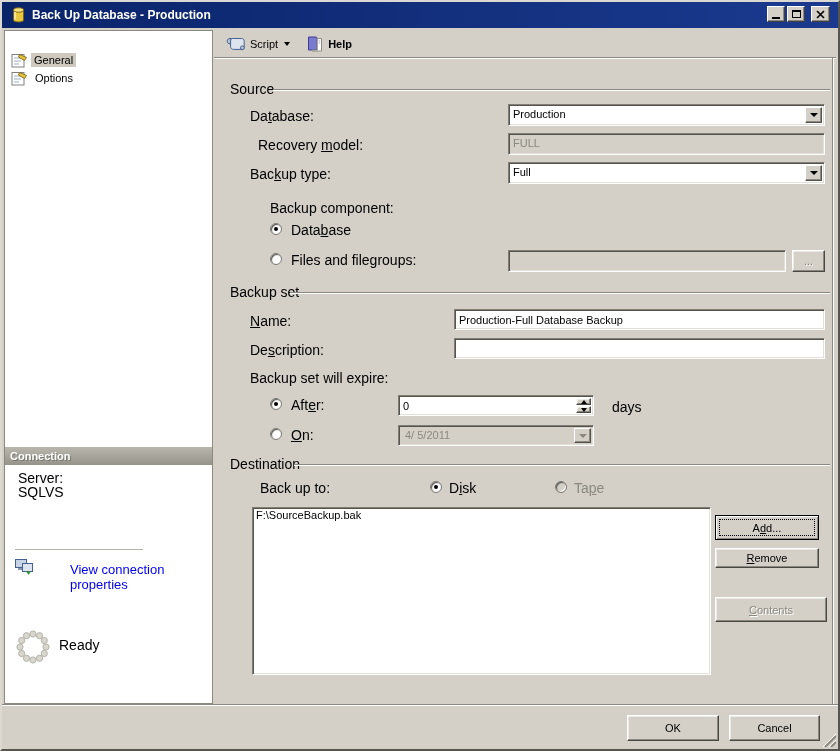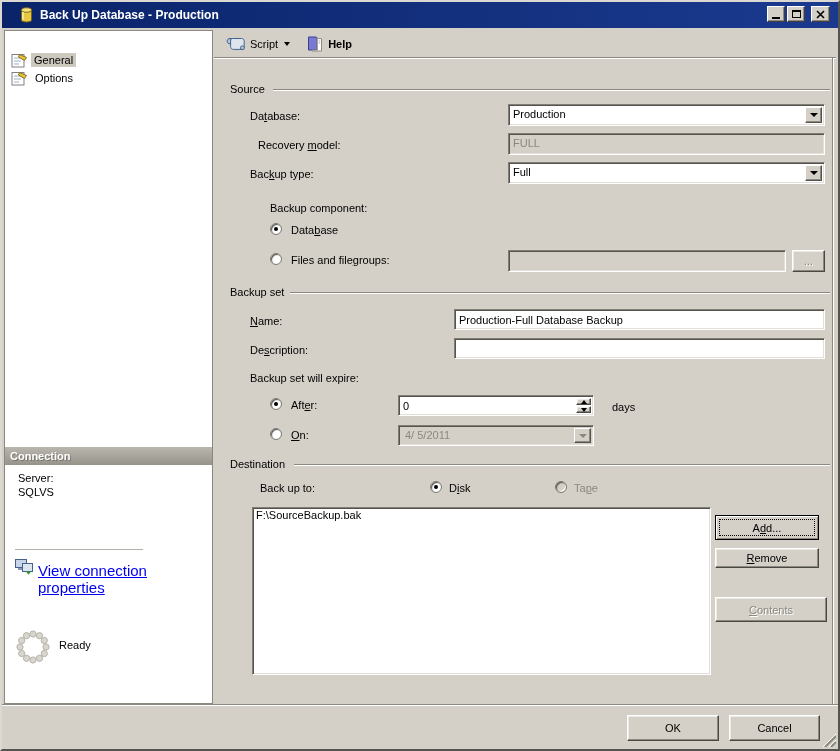--- a/index.html
+++ b/index.html
@@ -9,30 +9,30 @@
     --link:#0000ee; --disabled:#8a887f; --selected-item-bg:#cdc9bf;
   }
   *{box-sizing:border-box;}
   body{margin:0;background:#fff;font-family:"Liberation Sans",sans-serif;}
   .window{position:relative;width:840px;height:751px;background:var(--dialog-bg,#d4d0c8);
     border:2px solid;border-color:#dcd9d2 #55544e #55544e #dcd9d2;overflow:hidden;
     font-size:11px;color:#000;}
   
   .titlebar{position:absolute;left:0;top:0;right:0;height:26px;
     background:linear-gradient(90deg,var(--titlebar-start,#0a246a),var(--titlebar-end,#1b3a8f));
-    display:flex;align-items:center;padding-left:16px;}
+    display:flex;align-items:center;padding-left:8px;}
   .titlebar .title{color:#fff;font-weight:bold;font-size:12px;margin-left:5px;white-space:nowrap;}
   .cap-controls{position:absolute;right:8px;top:4px;display:flex;}
   .cap-btn{width:18px;height:16px;background:#d4d0c8;border:1px solid;border-color:#fff #404040 #404040 #fff;
     box-shadow:inset -1px -1px 0 #8a887f;display:flex;align-items:center;justify-content:center;margin-left:2px;}
   .cap-btn.close{margin-left:6px;width:19px;}
   .glyph-min{width:8px;height:2px;background:#000;margin-top:8px;}
   .glyph-max{width:9px;height:8px;border:1px solid #000;border-top-width:2px;}
   
-  .lbl{position:absolute;font-size:11px;line-height:13px;white-space:nowrap;}
+  .lbl{position:absolute;font-size:14px;line-height:13px;white-space:nowrap;}
   .lbl.disabled{color:var(--disabled,#8a887f);}
   .etch{position:absolute;height:0;border-top:1px solid #8a887f;border-bottom:1px solid #fff;}
   .etch-v{position:absolute;width:0;border-left:1px solid #8a887f;border-right:1px solid #fff;}
   .sunken{position:absolute;background:#fff;border:1px solid;border-color:#807e76 #fff #fff #807e76;
     box-shadow:inset 1px 1px 0 #55534c, inset -1px -1px 0 #e2dfd8;}
   .sunken .text{position:absolute;left:4px;top:3px;right:20px;overflow:hidden;white-space:nowrap;}
   .dfield{background:var(--dialog-bg,#d4d0c8);color:var(--disabled,#8a887f);}
   .combo-btn{position:absolute;top:2px;right:2px;bottom:2px;width:17px;background:#d4d0c8;
     border:1px solid;border-color:#fff #55534c #55534c #fff;box-shadow:inset -1px -1px 0 #8a887f;
     display:flex;align-items:center;justify-content:center;}
@@ -52,21 +52,21 @@
     font:11px "Liberation Sans",sans-serif;padding:1px 2px;outline:none;color:#000;width:calc(100% - 4px);}
   
   .sidebar{position:absolute;left:2px;top:28px;width:209px;height:674px;background:var(--pane-bg,#fff);
     border:1px solid #8a887f;}
   .pane-hdr{position:absolute;left:0;right:0;height:18px;
     background:linear-gradient(180deg,var(--header-start,#b9b6ad),var(--header-end,#96938a));
     color:#fff;font-weight:bold;font-size:11px;line-height:18px;padding-left:5px;
     text-shadow:1px 1px 0 rgba(90,88,80,.6);}
   .side-item-label{font-size:11px;padding:1px 3px;}
   .side-item-label.sel{background:var(--selected-item-bg,#cdc9bf);}
-  .side-link{position:absolute;color:var(--link,#0000ee);text-decoration:underline;font-size:15px;cursor:pointer;}
+  .side-link{position:absolute;color:var(--link,#0000ee);font-size:13px;cursor:pointer;margin-left:32px;}
   .side-divider{position:absolute;height:1px;background:#b3b1a8;}
   
   .toolbar{position:absolute;left:212px;top:28px;right:2px;height:27px;display:flex;align-items:center;padding-left:8px;}
   .tb-btn{display:flex;align-items:center;gap:4px;padding:2px 4px;cursor:default;}
   .caret{width:0;height:0;border-left:3px solid transparent;border-right:3px solid transparent;border-top:4px solid #000;margin-left:2px;}
   .tb-label{font-size:11px;}
   
   .list-item{padding:1px 3px;font-size:11px;white-space:nowrap;}
   u{text-decoration:underline;}
 </style>

